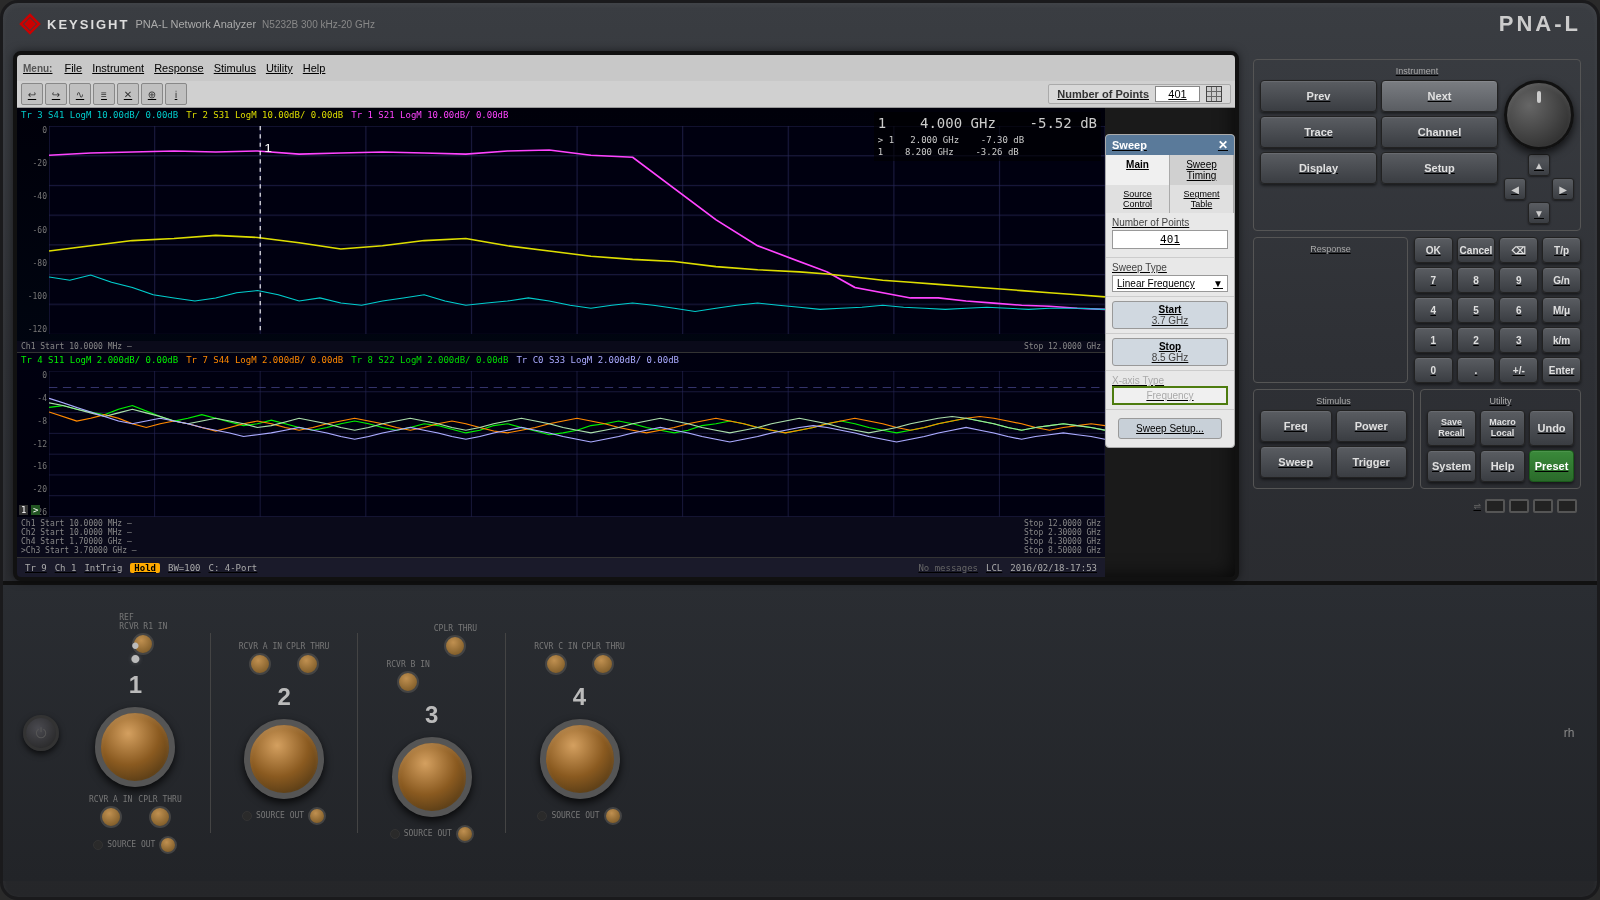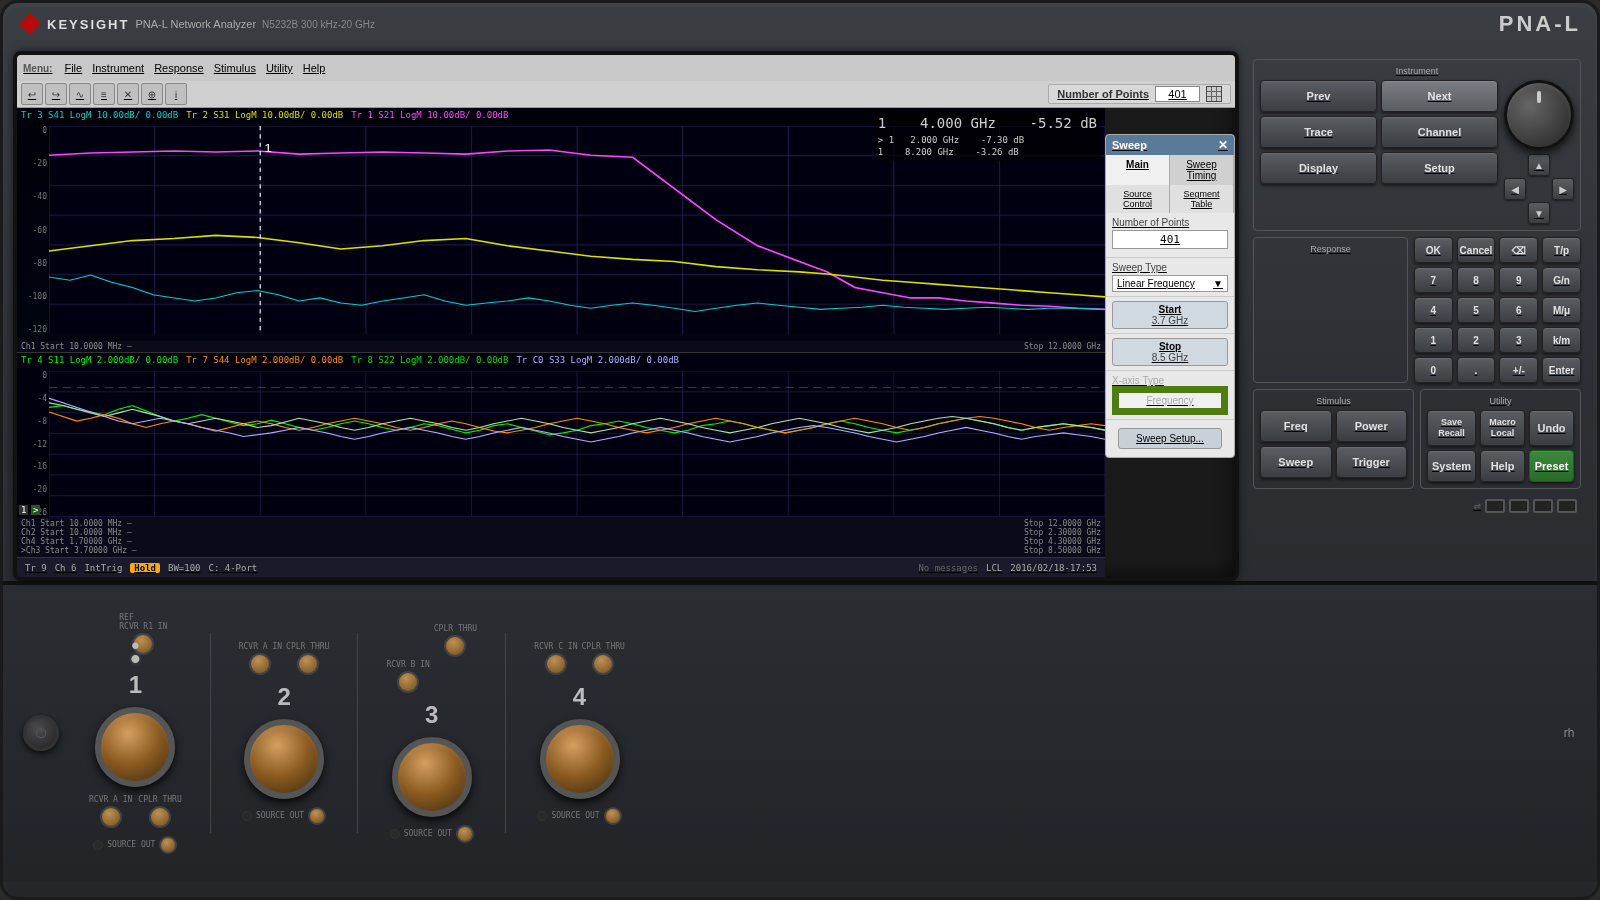--- a/index.html
+++ b/index.html
@@ -627,21 +627,21 @@
               </div>
               <div style="display:flex; justify-content:space-between;">
                 <span>&gt;Ch3  Start  3.70000 GHz  —</span>
                   <span>Stop  8.50000 GHz</span>
               </div>
             </div>
           </div>
 
           <div class="status-bar">
             <span>Tr 9</span>
-            <span>Ch 6</span>
+            <span>Ch 1</span>
             <span>IntTrig</span>
             <span class="status-hold">Hold</span>
             <span>BW=100</span>
             <span>C: 4-Port</span>
             <span style="margin-left:auto; color:#666;">No messages</span>
             <span>LCL</span>
             <span>2016/02/18-17:53</span>
           </div>
         </div>
 
@@ -681,21 +681,21 @@
 
           <div class="sweep-section">
             <div class="sweep-freq-btn">
               <div style="font-weight:bold;">Stop</div>
               <div style="font-size:10px; color:#444;">8.5 GHz</div>
             </div>
           </div>
 
           <div class="sweep-section">
             <div style="color:#aaa; font-size:10px;">X-axis Type</div>
-            <div style="color:#aaa; font-size:10px; background:#f0f0f0; border:7px solid #4d7c0f; padding:2px 4px; text-align:center;">Frequency</div>
+            <div style="color:#aaa; font-size:10px; background:#f0f0f0; border:2px solid #4d7c0f; padding:2px 4px; text-align:center;">Frequency</div>
           </div>
 
           <div style="padding:4px 6px;">
             <div class="sweep-setup-btn">Sweep Setup...</div>
           </div>
         </div>
       </div>
     </div>
 
     <div class="right-panel">

